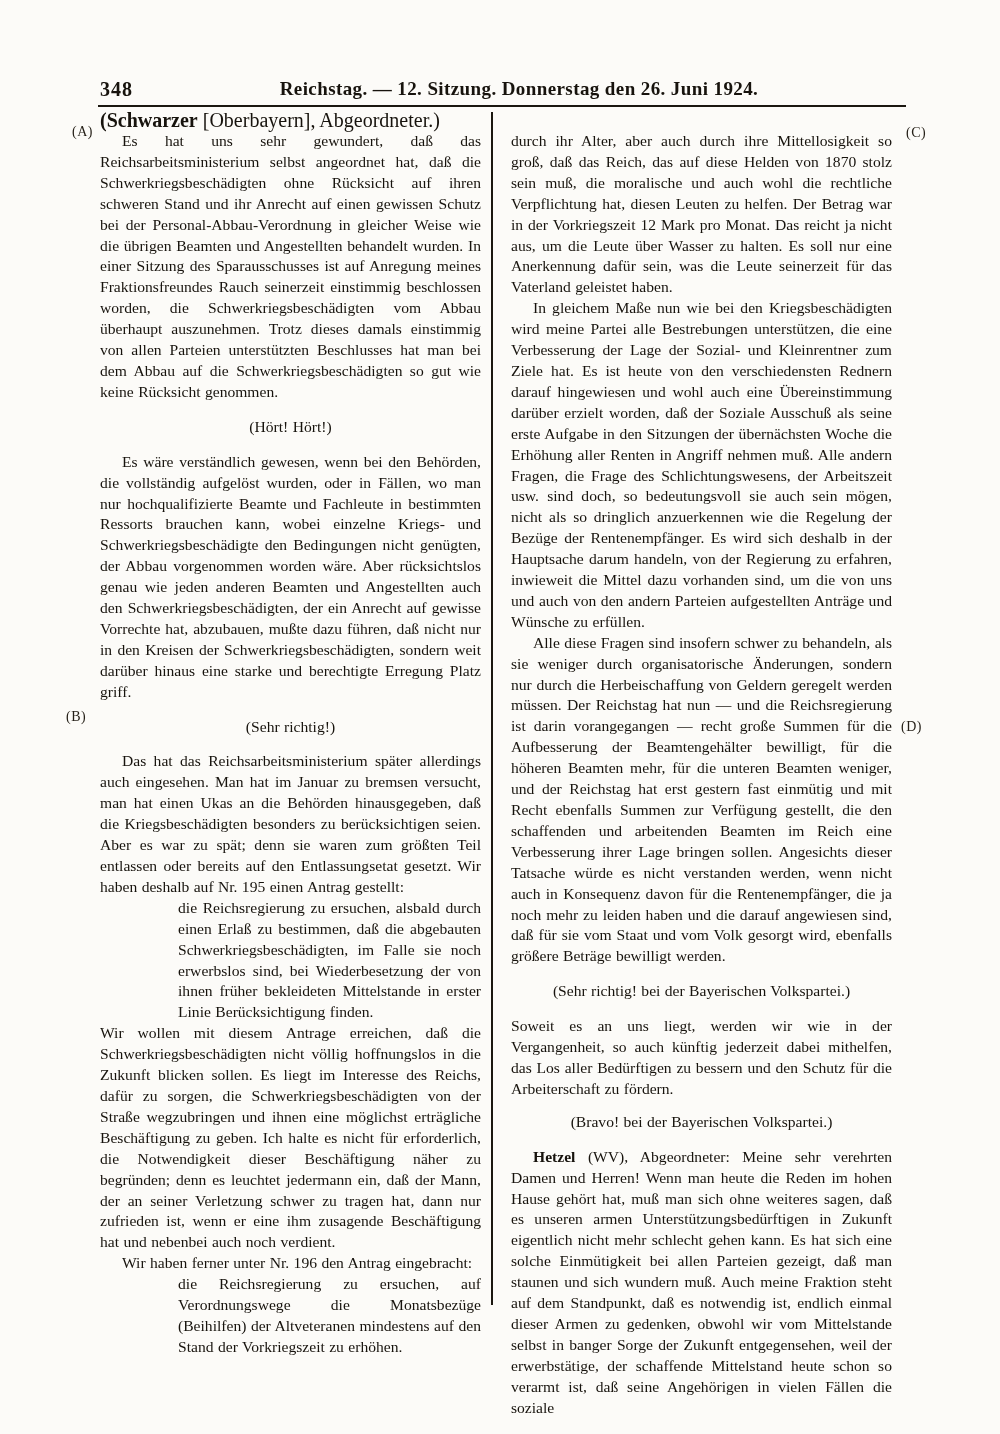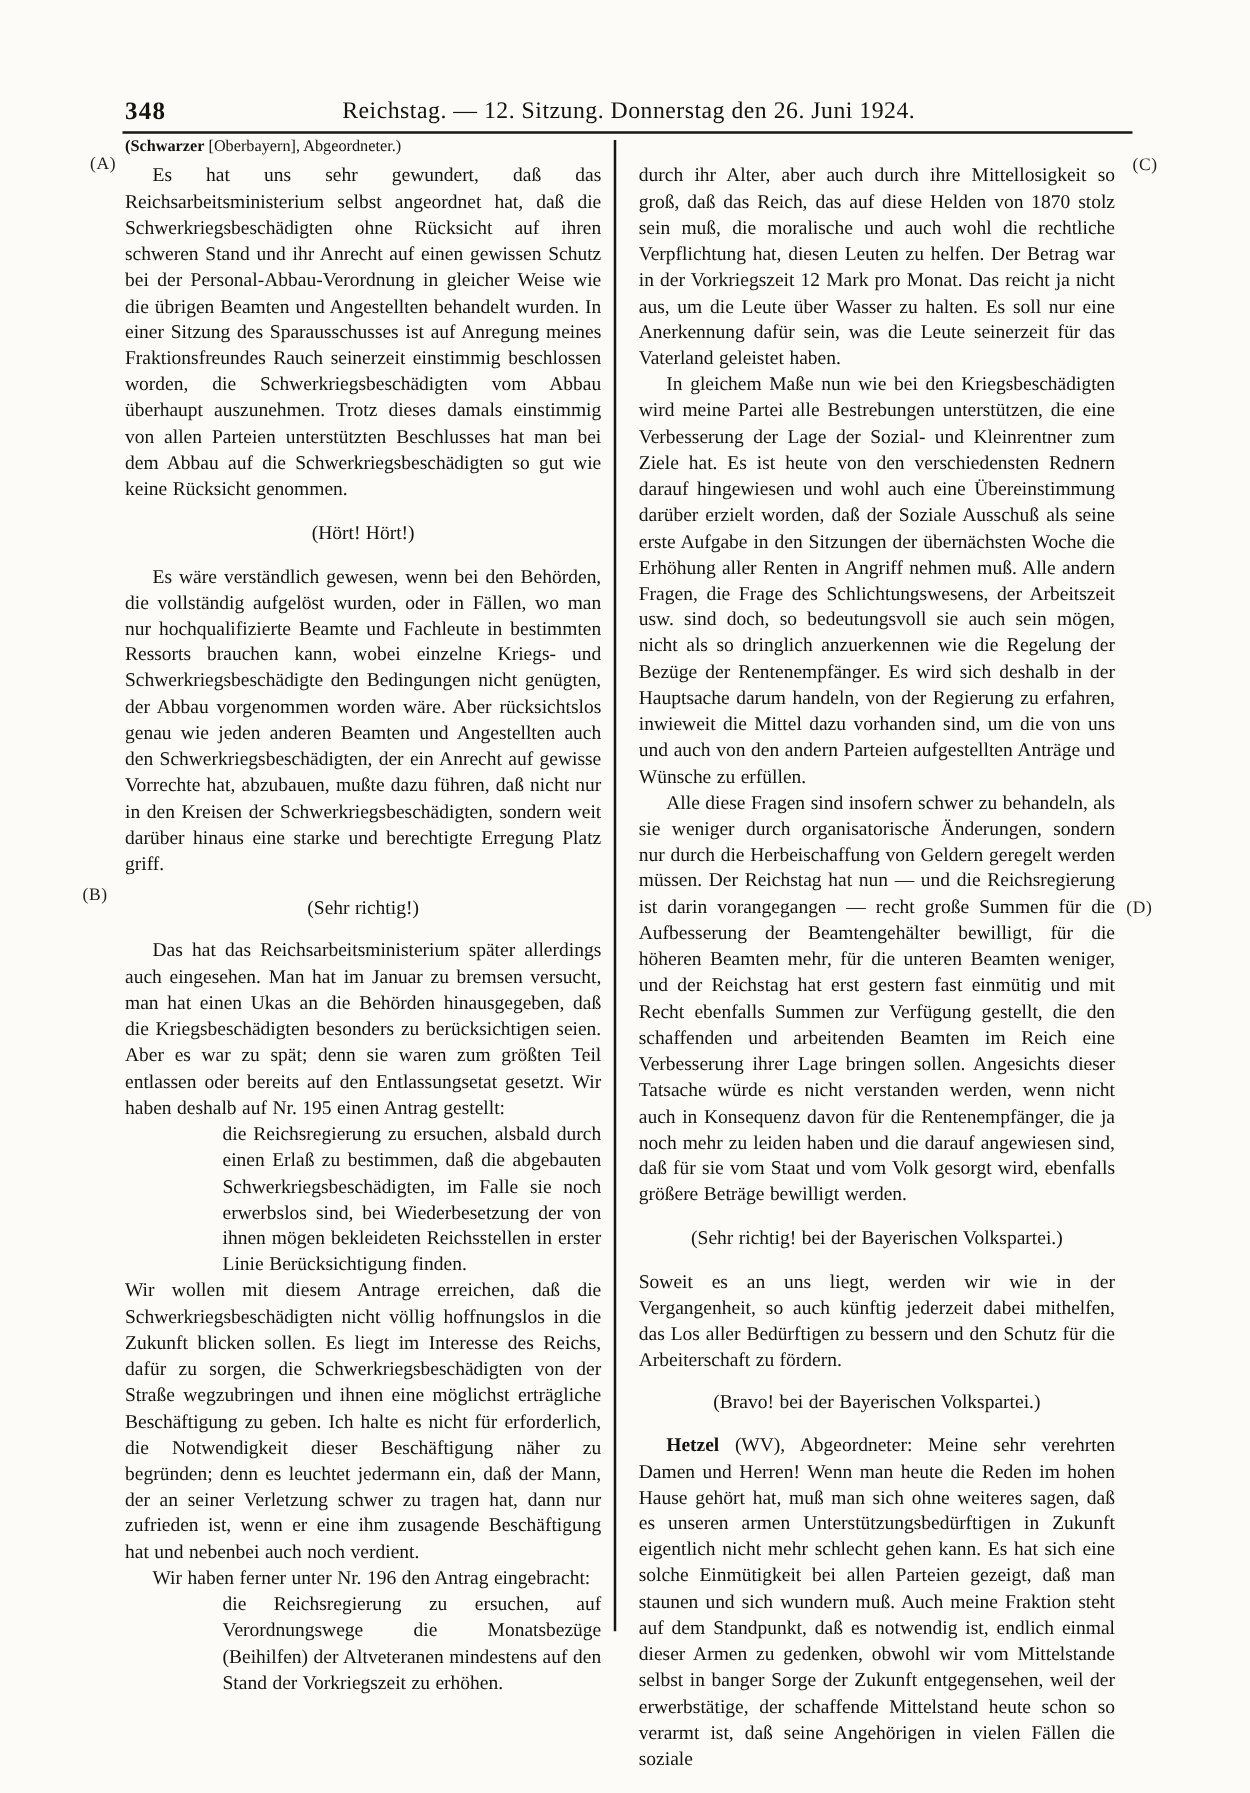--- a/index.html
+++ b/index.html
@@ -6,26 +6,26 @@
   body{
     width:1000px;height:1434px;
     background:#fcfbf8;
     font-family:"Liberation Serif","DejaVu Serif",serif;
     color:#17130d;
   }
   .page{position:relative;width:1000px;height:1434px;overflow:hidden;background:#fcfbf8;border-radius:13px;}
 
   
   .pageno{position:absolute;left:100px;top:78px;font-size:20px;font-weight:bold;letter-spacing:1px;}
-  .running-head{position:absolute;left:100px;top:78px;width:806px;text-align:center;
-    font-size:19px;font-weight:normal;letter-spacing:.4px;}
+  .running-head{position:absolute;left:116px;top:78px;width:806px;text-align:center;
+    font-size:19px;font-weight:bold;letter-spacing:.4px;}
   .head-rule{position:absolute;left:98px;top:105px;width:808px;border-top:2.5px solid #1b1710;}
 
   
-  .speaker-note{position:absolute;left:100px;top:109px;font-size:13px;}
+  .speaker-note{position:absolute;left:100px;top:109px;font-size:20px;}
   .speaker-note b{font-weight:bold;}
 
   
   .cols{position:absolute;left:100px;top:131px;width:792px;display:flex;gap:30px;}
   .col{width:381px;text-align:justify;font-size:15.6px;line-height:20.9px;
     hyphens:auto;-webkit-hyphens:auto;word-spacing:.5px;}
   .col-divider{position:absolute;left:491px;top:112px;height:1193px;width:1.6px;background:#1b1710;}
 
   .blk{margin:0;}
   .para.indent{text-indent:22px;}
@@ -65,21 +65,21 @@
 
   <div class="col-divider"></div>
 
   <div class="cols">
     <section class="col" id="left-col">
         <p class="blk para indent"><span>Es hat uns sehr gewundert, daß das Reichsarbeitsministerium selbst angeordnet hat, daß die Schwerkriegsbeschädigten ohne Rücksicht auf ihren schweren Stand und ihr Anrecht auf einen gewissen Schutz bei der Personal-Abbau-Verordnung in gleicher Weise wie die übrigen Beamten und Angestellten behandelt wurden. In einer Sitzung des Sparausschusses ist auf Anregung meines Fraktionsfreundes Rauch seinerzeit einstimmig beschlossen worden, die Schwerkriegsbeschädigten vom Abbau überhaupt auszunehmen. Trotz dieses damals einstimmig von allen Parteien unterstützten Beschlusses hat man bei dem Abbau auf die Schwerkriegsbeschädigten so gut wie keine Rücksicht genommen.</span></p>
         <p class="blk stage"><span>(Hört! Hört!)</span></p>
         <p class="blk para indent"><span>Es wäre verständlich gewesen, wenn bei den Behörden, die vollständig aufgelöst wurden, oder in Fällen, wo man nur hochqualifizierte Beamte und Fachleute in bestimmten Ressorts brauchen kann, wobei einzelne Kriegs- und Schwerkriegsbeschädigte den Bedingungen nicht genügten, der Abbau vorgenommen worden wäre. Aber rücksichtslos genau wie jeden anderen Beamten und Angestellten auch den Schwerkriegsbeschädigten, der ein Anrecht auf gewisse Vorrechte hat, abzubauen, mußte dazu führen, daß nicht nur in den Kreisen der Schwerkriegsbeschädigten, sondern weit darüber hinaus eine starke und berechtigte Erregung Platz griff.</span></p>
         <p class="blk stage"><span>(Sehr richtig!)</span></p>
         <p class="blk para indent"><span>Das hat das Reichsarbeitsministerium später allerdings auch eingesehen. Man hat im Januar zu bremsen versucht, man hat einen Ukas an die Behörden hinausgegeben, daß die Kriegsbeschädigten besonders zu berücksichtigen seien. Aber es war zu spät; denn sie waren zum größten Teil entlassen oder bereits auf den Entlassungsetat gesetzt. Wir haben deshalb auf Nr. 195 einen Antrag gestellt:</span></p>
-        <p class="blk quote"><span>die Reichsregierung zu ersuchen, alsbald durch einen Erlaß zu bestimmen, daß die abgebauten Schwerkriegsbeschädigten, im Falle sie noch erwerbslos sind, bei Wiederbesetzung der von ihnen mögen bekleideten Reichsstellen in erster Linie Berücksichtigung finden.</span></p>
+        <p class="blk quote"><span>die Reichsregierung zu ersuchen, alsbald durch einen Erlaß zu bestimmen, daß die abgebauten Schwerkriegsbeschädigten, im Falle sie noch erwerbslos sind, bei Wiederbesetzung der von ihnen früher bekleideten Mittelstande in erster Linie Berücksichtigung finden.</span></p>
         <p class="blk para"><span>Wir wollen mit diesem Antrage erreichen, daß die Schwerkriegsbeschädigten nicht völlig hoffnungslos in die Zukunft blicken sollen. Es liegt im Interesse des Reichs, dafür zu sorgen, die Schwerkriegsbeschädigten von der Straße wegzubringen und ihnen eine möglichst erträgliche Beschäftigung zu geben. Ich halte es nicht für erforderlich, die Notwendigkeit dieser Beschäftigung näher zu begründen; denn es leuchtet jedermann ein, daß der Mann, der an seiner Verletzung schwer zu tragen hat, dann nur zufrieden ist, wenn er eine ihm zusagende Beschäftigung hat und nebenbei auch noch verdient.</span></p>
         <p class="blk para indent"><span>Wir haben ferner unter Nr. 196 den Antrag eingebracht:</span></p>
         <p class="blk quote"><span>die Reichsregierung zu ersuchen, auf Verordnungswege die Monatsbezüge (Beihilfen) der Altveteranen mindestens auf den Stand der Vorkriegszeit zu erhöhen.</span></p>
       </section>
     <section class="col" id="right-col">
         <p class="blk para"><span>durch ihr Alter, aber auch durch ihre Mittellosigkeit so groß, daß das Reich, das auf diese Helden von 1870 stolz sein muß, die moralische und auch wohl die rechtliche Verpflichtung hat, diesen Leuten zu helfen. Der Betrag war in der Vorkriegszeit 12 Mark pro Monat. Das reicht ja nicht aus, um die Leute über Wasser zu halten. Es soll nur eine Anerkennung dafür sein, was die Leute seinerzeit für das Vaterland geleistet haben.</span></p>
         <p class="blk para indent"><span>In gleichem Maße nun wie bei den Kriegsbeschädigten wird meine Partei alle Bestrebungen unterstützen, die eine Verbesserung der Lage der Sozial- und Kleinrentner zum Ziele hat. Es ist heute von den verschiedensten Rednern darauf hingewiesen und wohl auch eine Übereinstimmung darüber erzielt worden, daß der Soziale Ausschuß als seine erste Aufgabe in den Sitzungen der übernächsten Woche die Erhöhung aller Renten in Angriff nehmen muß. Alle andern Fragen, die Frage des Schlichtungswesens, der Arbeitszeit usw. sind doch, so bedeutungsvoll sie auch sein mögen, nicht als so dringlich anzuerkennen wie die Regelung der Bezüge der Rentenempfänger. Es wird sich deshalb in der Hauptsache darum handeln, von der Regierung zu erfahren, inwieweit die Mittel dazu vorhanden sind, um die von uns und auch von den andern Parteien aufgestellten Anträge und Wünsche zu erfüllen.</span></p>
         <p class="blk para indent"><span>Alle diese Fragen sind insofern schwer zu behandeln, als sie weniger durch organisatorische Änderungen, sondern nur durch die Herbeischaffung von Geldern geregelt werden müssen. Der Reichstag hat nun — und die Reichsregierung ist darin vorangegangen — recht große Summen für die Aufbesserung der Beamtengehälter bewilligt, für die höheren Beamten mehr, für die unteren Beamten weniger, und der Reichstag hat erst gestern fast einmütig und mit Recht ebenfalls Summen zur Verfügung gestellt, die den schaffenden und arbeitenden Beamten im Reich eine Verbesserung ihrer Lage bringen sollen. Angesichts dieser Tatsache würde es nicht verstanden werden, wenn nicht auch in Konsequenz davon für die Rentenempfänger, die ja noch mehr zu leiden haben und die darauf angewiesen sind, daß für sie vom Staat und vom Volk gesorgt wird, ebenfalls größere Beträge bewilligt werden.</span></p>
         <p class="blk stage"><span>(Sehr richtig! bei der Bayerischen Volkspartei.)</span></p>
         <p class="blk para"><span>Soweit es an uns liegt, werden wir wie in der Vergangenheit, so auch künftig jederzeit dabei mithelfen, das Los aller Bedürftigen zu bessern und den Schutz für die Arbeiterschaft zu fördern.</span></p>

